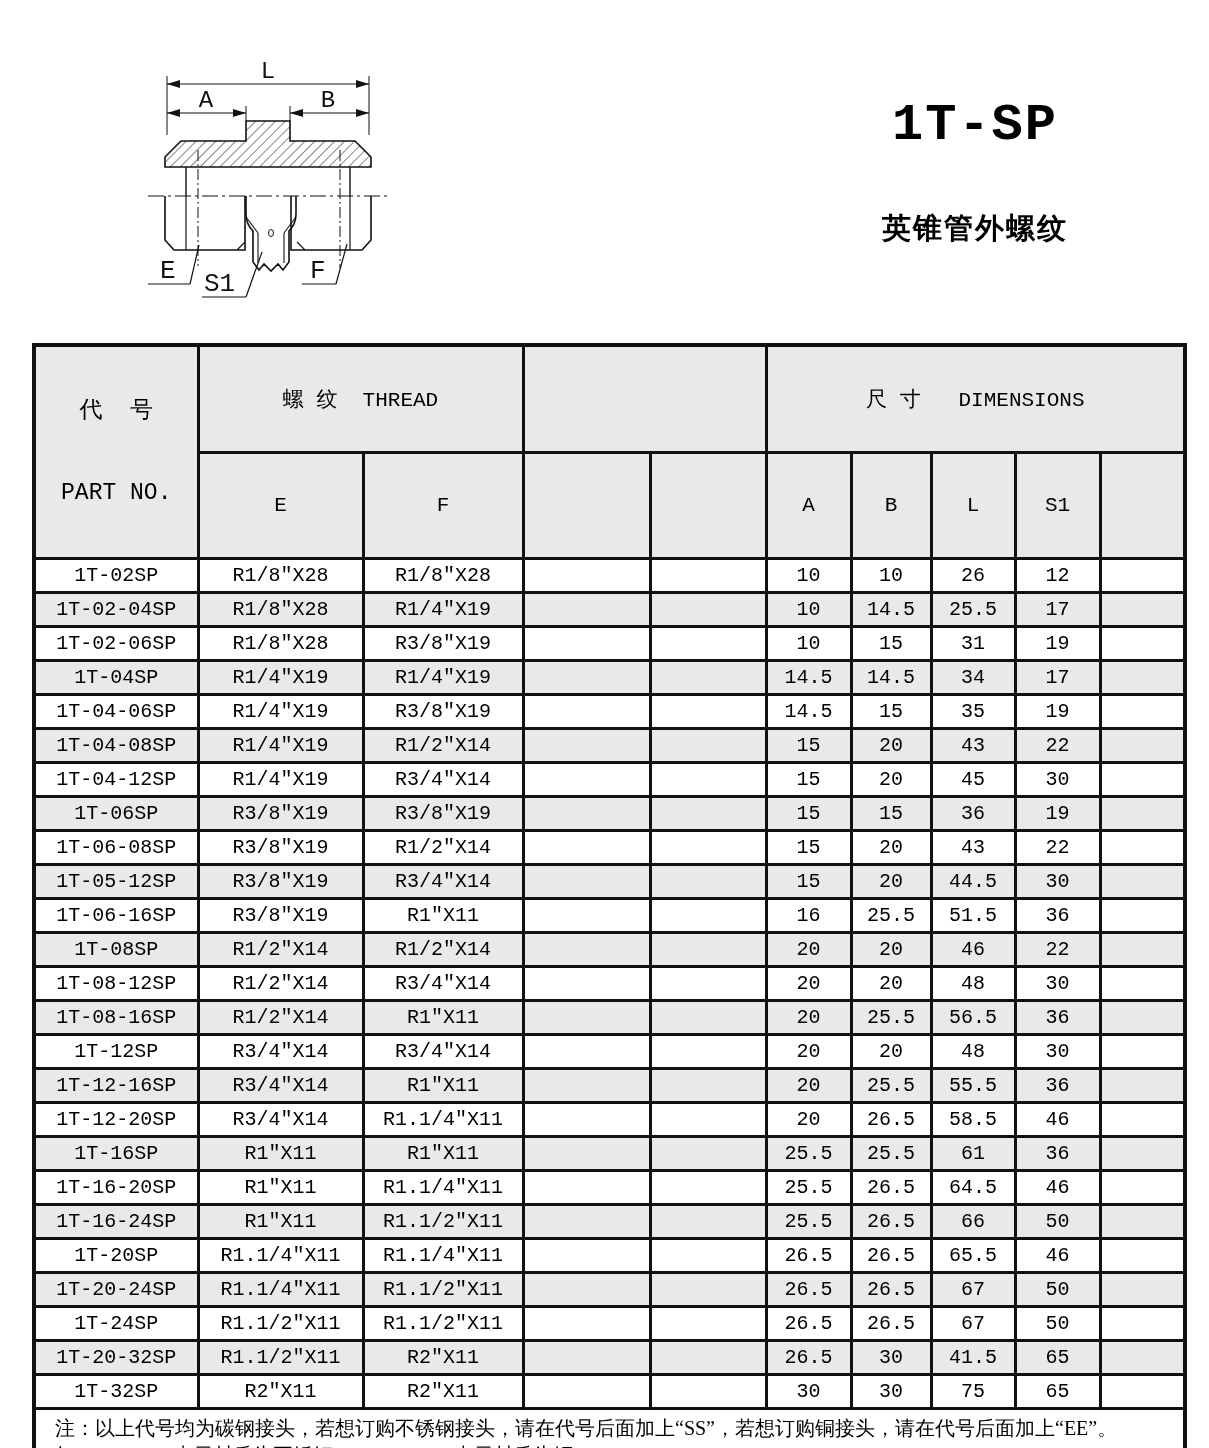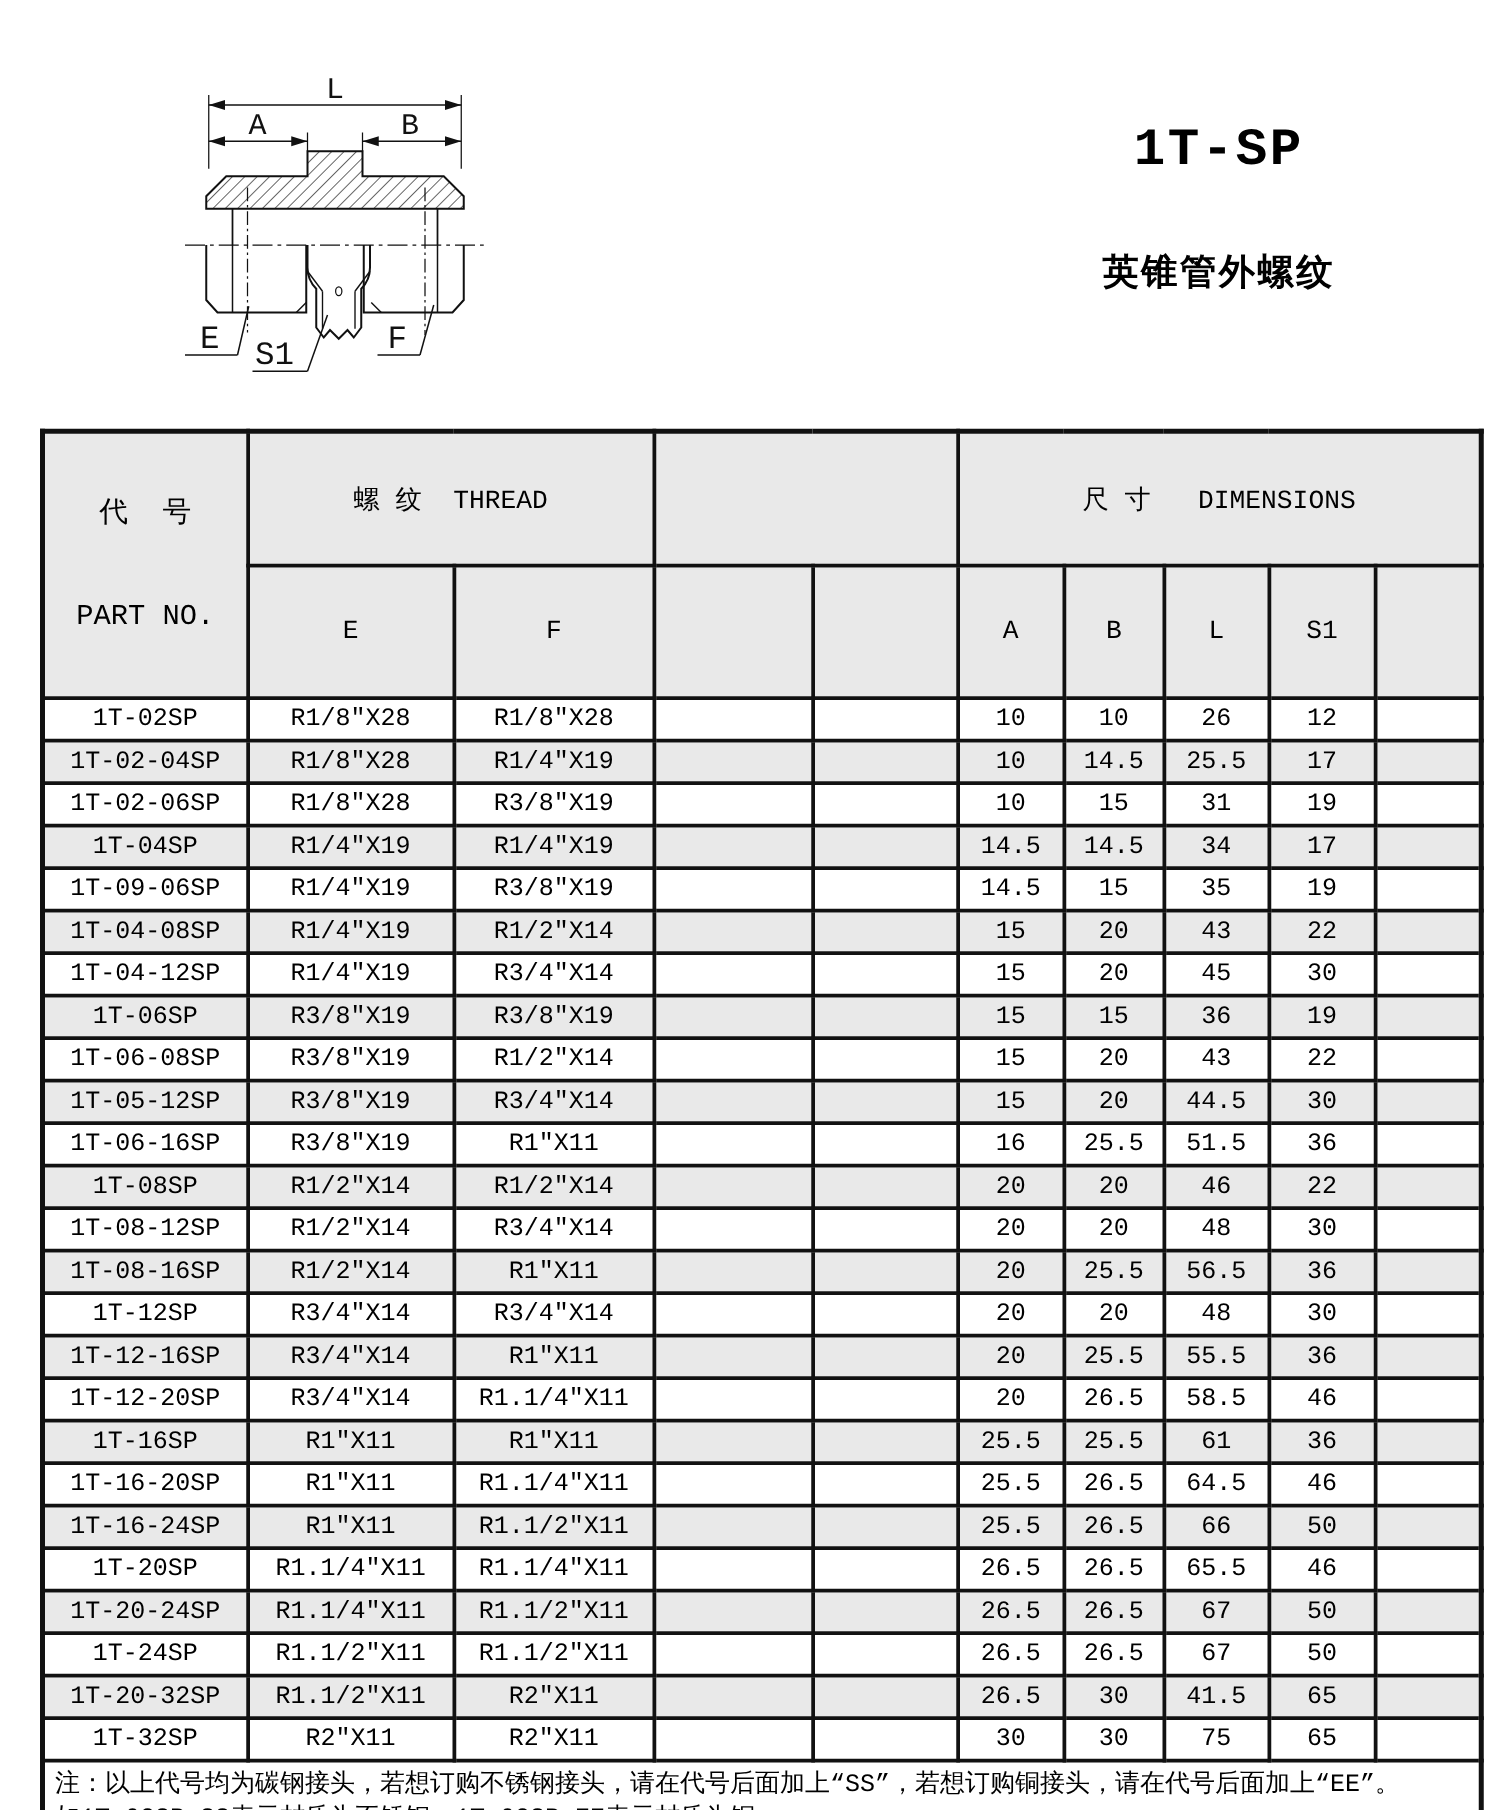--- a/index.html
+++ b/index.html
@@ -10,21 +10,21 @@
   }
   .page{position:absolute;inset:0;}
 
   
   .drawing{position:absolute;left:135px;top:48px;width:305px;height:268px;}
   .drawing svg{width:100%;height:100%;}
   .drawing text{font-family:"Liberation Mono","DejaVu Sans Mono",monospace;fill:#111;}
 
   
   .titleblock{position:absolute;left:830px;top:96px;width:290px;text-align:center;}
-  .model{font-size:42px;font-weight:bold;letter-spacing:2px;}
+  .model{font-size:52px;font-weight:bold;letter-spacing:2px;}
   .subtitle-cn{font-size:29px;font-weight:bold;margin-top:54px;letter-spacing:2px;
     font-family:"Liberation Sans",sans-serif;}
   .subtitle-en{font-size:27px;font-weight:bold;margin-top:14px;letter-spacing:1px;}
 
   
   table.spec{
     position:absolute;left:32px;top:343px;width:1151px;
     border-collapse:collapse;table-layout:fixed;
     border:4px solid #111;
   }
@@ -34,21 +34,22 @@
   }
   table.spec thead th{background:#e9e9e9;font-size:21px;height:36px;}
   table.spec thead .two-line div{line-height:36px;height:36px;font-size:23px;}
   table.spec tbody td{font-size:20px;height:31px;background:#ffffff;}
   table.spec tbody tr.stripe td{background:#e9e9e9;}
   table.spec tfoot td{
     background:#ffffff;text-align:left;padding:5px 8px 6px 8px;white-space:pre;
   }
   table.spec tfoot td div{
     font-size:20px;line-height:27px;
-    font-family:Liberation Mono, monospace;
+    font-family:Liberation Serif, serif;
+    margin-left:11px;
   }
 </style>
 </head>
 <body>
 
 <div class="page">
 
   <div class="drawing">
     <svg viewBox="135 48 305 268">
       <defs>
@@ -196,21 +197,21 @@
           <td>R1/4″X19</td>
           <td></td>
           <td></td>
           <td>14.5</td>
           <td>14.5</td>
           <td>34</td>
           <td>17</td>
           <td></td>
         </tr>
         <tr>
-          <td>1T-09-06SP</td>
+          <td>1T-04-06SP</td>
           <td>R1/4″X19</td>
           <td>R3/8″X19</td>
           <td></td>
           <td></td>
           <td>14.5</td>
           <td>15</td>
           <td>35</td>
           <td>19</td>
           <td></td>
         </tr>

